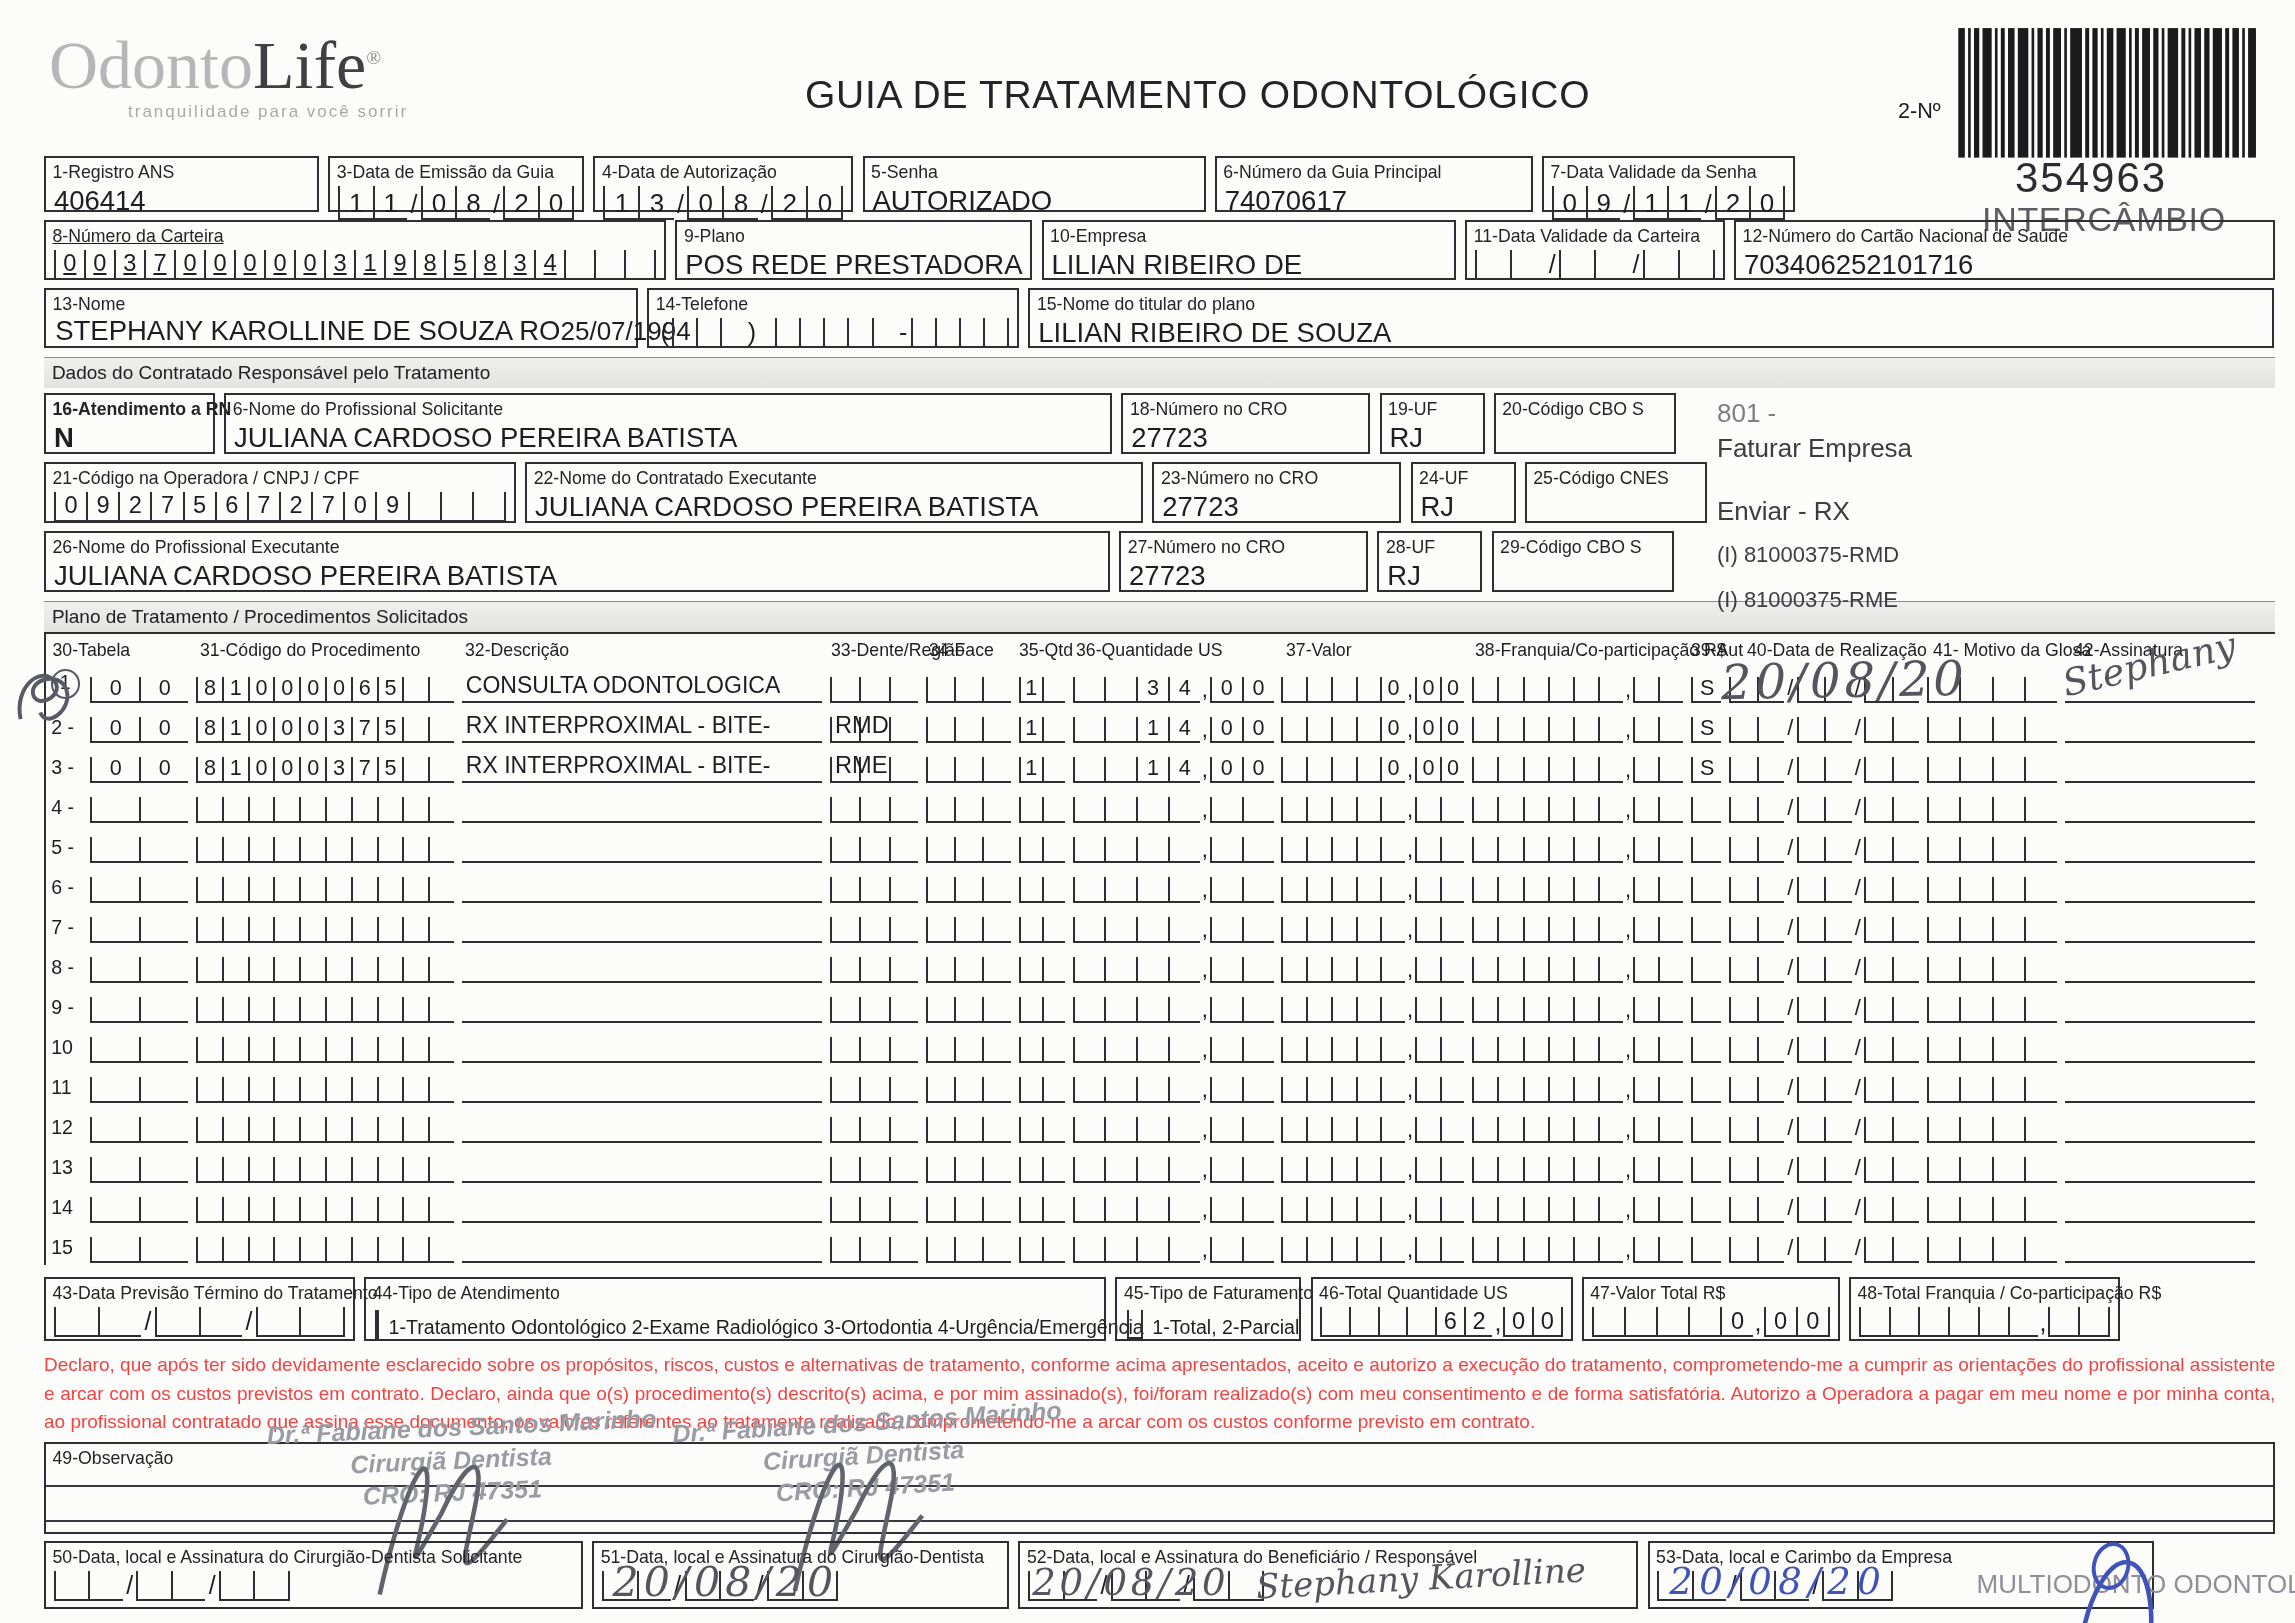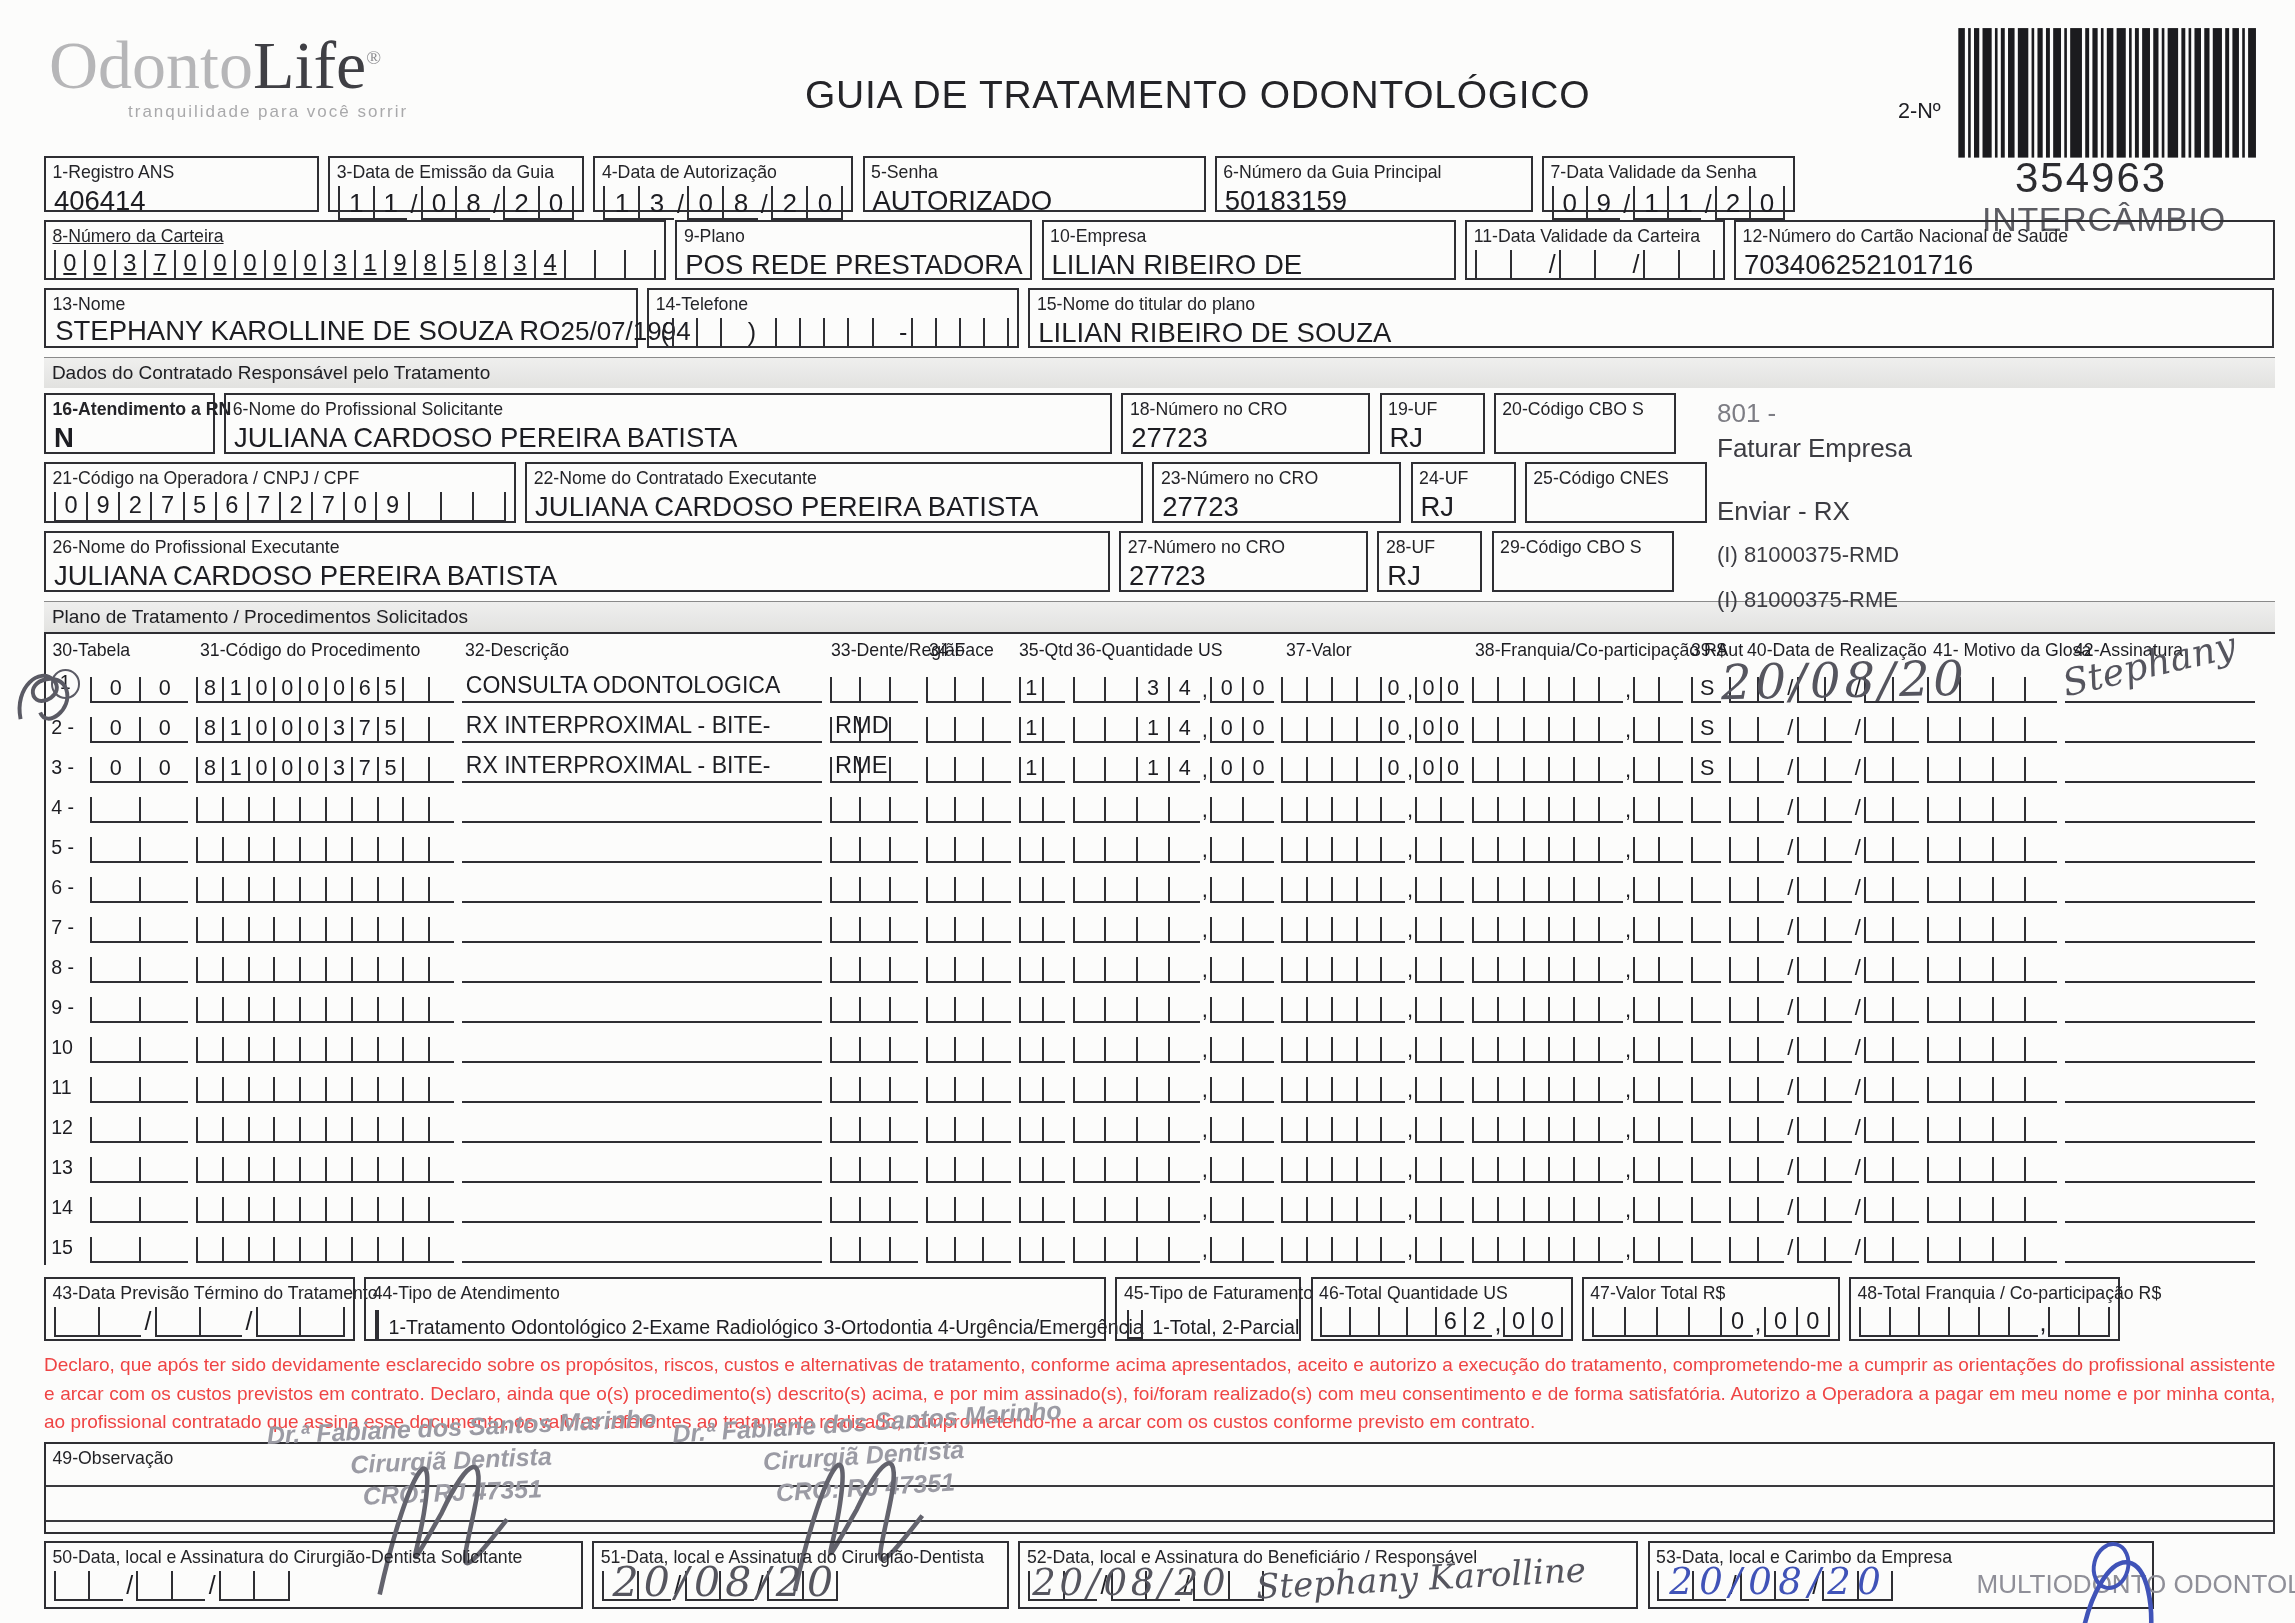--- a/index.html
+++ b/index.html
@@ -147,21 +147,21 @@
           <span class="cell">2</span>
           <span class="cell">0</span>
         </div>
     </div>
     <div class="box" style="width:343px;height:56px;">
       <div class="lbl">5-Senha</div>
       <div class="val">AUTORIZADO</div>
     </div>
     <div class="box" style="width:318px;height:56px;">
       <div class="lbl">6-Número da Guia Principal</div>
-      <div class="val">50183159</div>
+      <div class="val">74070617</div>
     </div>
     <div class="box" style="width:253px;height:56px;">
       <div class="lbl">7-Data Validade da Senha</div>
       <div class="cells big">
           <span class="cell">0</span>
           <span class="cell">9</span>
           <span class="sep">/</span>
           <span class="cell">1</span>
           <span class="cell">1</span>
           <span class="sep">/</span>

